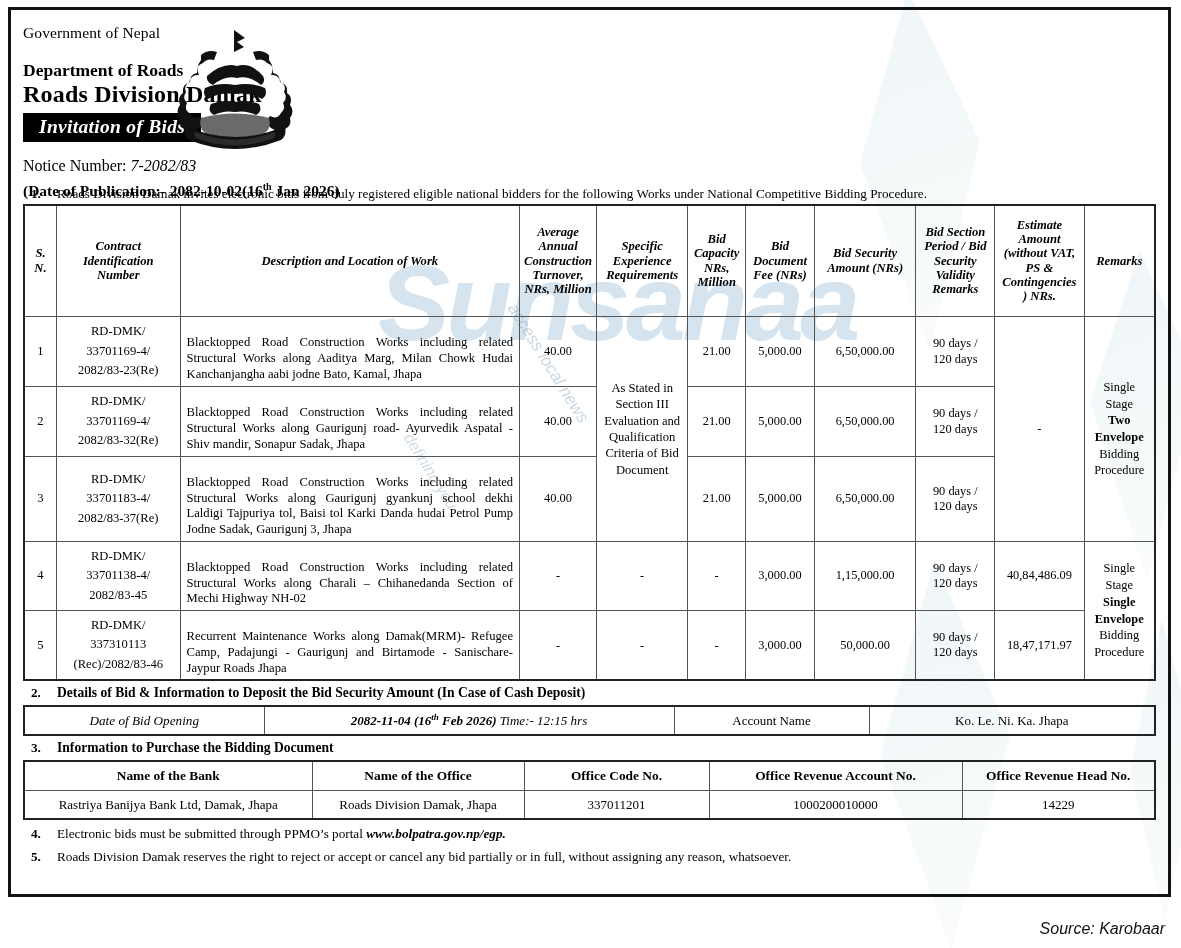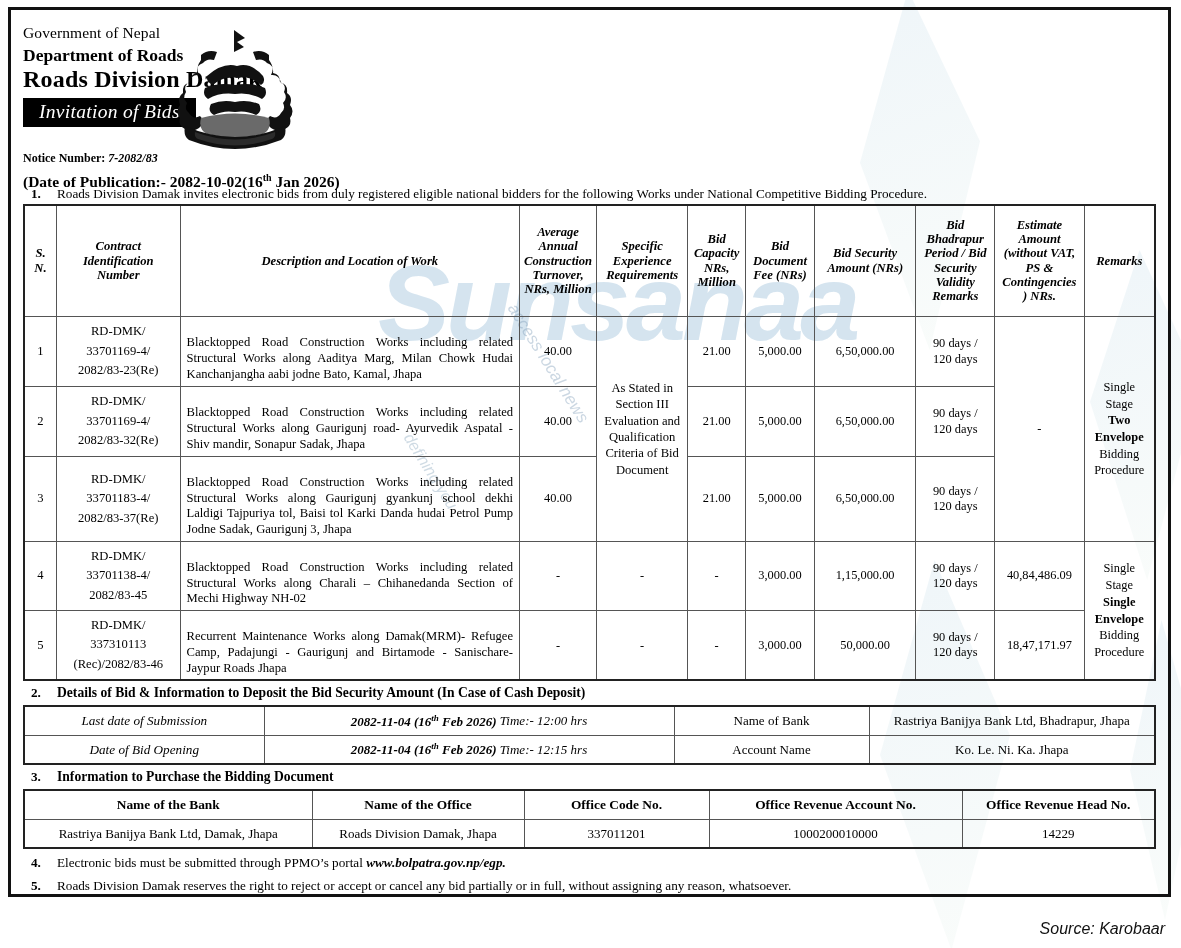--- a/index.html
+++ b/index.html
@@ -59,29 +59,29 @@
   .page-inner { position: relative; width: 100%; height: 100%; padding: 6px 12px 0 12px; }
 
   
   .header { position: relative; height: 168px; }
   .emblem {
     position: absolute; left: 148px; top: 10px; width: 128px; height: 126px;
   }
   .head-text { text-align: left; padding-top: 8px; }
   .line-gov { font-size: 15.5px; letter-spacing: .1px; }
   .line-min { font-size: 15.5px; margin-top: 2px; }
-  .line-dor { font-size: 17.5px; font-weight: bold; margin-top: 3px; }
+  .line-dor { font-size: 17.5px; font-weight: bold; margin-top: 18px; }
   .line-rdd { font-size: 24px; font-weight: bold; margin-top: 0; letter-spacing: .2px; }
   .iob-wrap { margin-top: 5px; }
   .iob {
     display: inline-block; background: #000; color: #fff;
-    font-size: 19.5px; font-weight: normal; font-style: italic;
+    font-size: 19.5px; font-weight: bold; font-style: italic;
     padding: 3px 16px 4px 16px; letter-spacing: .3px;
   }
-  .line-notice { font-size: 12px; font-weight: bold; margin-top: 24px; }
+  .line-notice { font-size: 16px; font-weight: normal; margin-top: 15px; }
   .line-notice .val { font-style: italic; }
   .line-pub { font-size: 15.5px; font-weight: bold; margin-top: 6px; }
   .line-pub sup { font-size: 10px; }
 
   
   .clause { display: flex; font-size: 13.2px; margin: 2px 0 3px 8px; line-height: 1.25; }
   .clause .num { width: 26px; flex: none; font-weight: bold; }
   .clause .txt { flex: 1; }
   .clause.bold .txt { font-weight: bold; font-size: 13.6px; }
   .clause.tight { margin-bottom: 1px; }
@@ -236,21 +236,21 @@
         <th style="width:68px">
           <div>Bid</div>
           <div>Document</div>
           <div>Fee (NRs)</div>
         </th>
         <th style="width:100px">
           <div>Bid Security</div>
           <div>Amount (NRs)</div>
         </th>
         <th style="width:78px">
-          <div>Bid Bhadrapur</div>
+          <div>Bid Section</div>
           <div>Period / Bid</div>
           <div>Security</div>
           <div>Validity</div>
           <div>Remarks</div>
         </th>
         <th style="width:88px">
           <div>Estimate</div>
           <div>Amount</div>
           <div>(without VAT,</div>
           <div>PS &amp;</div>
@@ -379,26 +379,20 @@
   </table>
 
   <div class="clause bold" style="margin-top:4px">
     <span class="num">2.</span>
     <span class="txt">Details of Bid &amp; Information to Deposit the Bid Security Amount (In Case of Cash Deposit)</span>
   </div>
 
   <table class="tbl-bid outer">
     <tbody>
       <tr>
-        <td class="lbl">Last date of Submission</td>
-        <td class="val"><span class="d"><span>2082-11-04 (16</span><sup>th</sup><span> Feb 2026)</span></span><span class="t"> Time:- 12:00 hrs</span></td>
-        <td class="blbl">Name of Bank</td>
-        <td class="bval">Rastriya Banijya Bank Ltd, Bhadrapur, Jhapa</td>
-      </tr>
-      <tr>
         <td class="lbl">Date of Bid Opening</td>
         <td class="val"><span class="d"><span>2082-11-04 (16</span><sup>th</sup><span> Feb 2026)</span></span><span class="t"> Time:- 12:15 hrs</span></td>
         <td class="blbl">Account Name</td>
         <td class="bval">Ko. Le. Ni. Ka. Jhapa</td>
       </tr>
     </tbody>
   </table>
 
   <div class="clause bold" style="margin-top:4px">
     <span class="num">3.</span>

